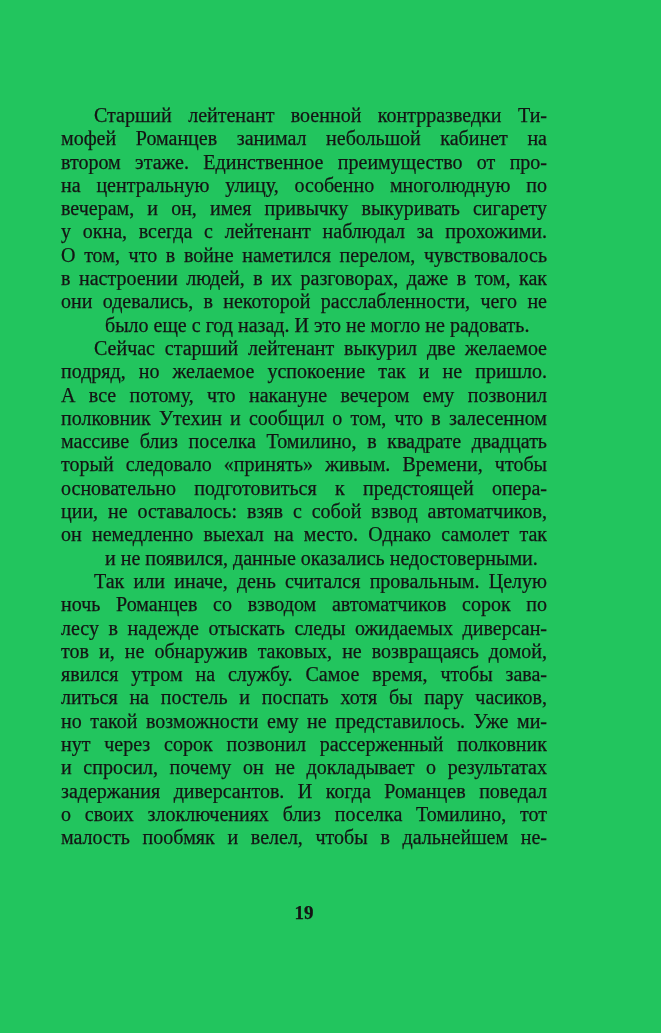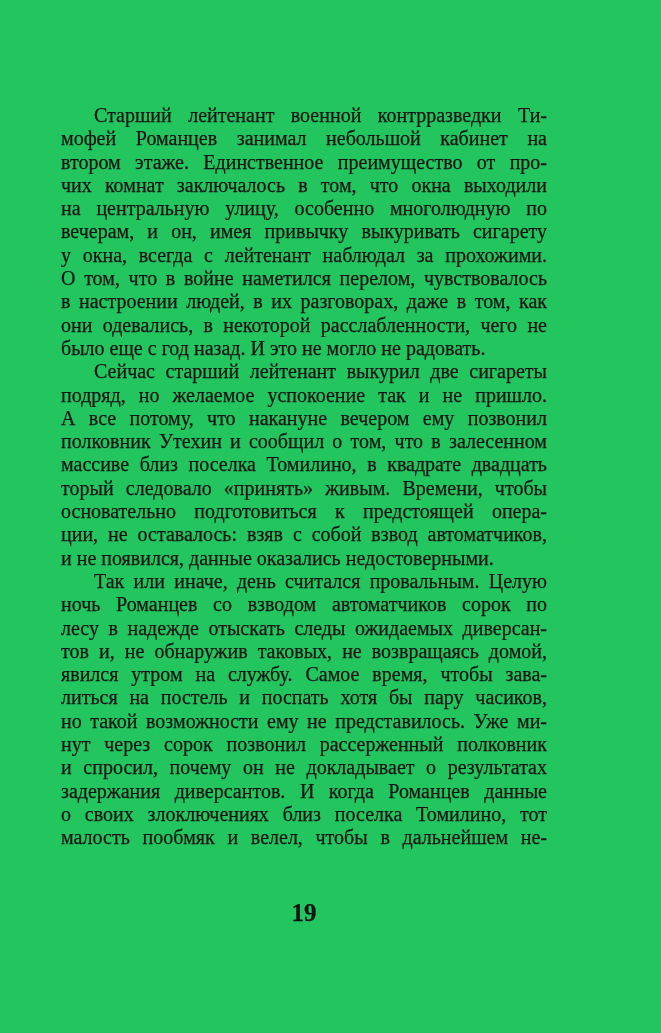--- a/index.html
+++ b/index.html
@@ -30,65 +30,66 @@
     text-align-last: justify;
     overflow: hidden;
     white-space: normal;
     -webkit-text-stroke: 0.25px currentColor;
   }
   .line.indent {
     text-indent: 33px;
   }
   .line.para-end {
     text-align-last: left;
+    margin-left: 44px;
   }
   .page-number {
     position: absolute;
     left: 61px;
     top: 900px;
     width: 486px;
     text-align: center;
-    font-size: 25px;
+    font-size: 19px;
     font-weight: bold;
     line-height: 26px;
     -webkit-text-stroke: 0.25px currentColor;
   }
 </style>
 </head>
 <body>
 
 <div class="page">
   <div class="text-block">
       <div class="line indent">Старший лейтенант военной контрразведки Ти-</div>
       <div class="line">мофей Романцев занимал небольшой кабинет на</div>
       <div class="line">втором этаже. Единственное преимущество от про-</div>
-      <div class="line">чих комнат заключалось в том, что окна выходили</div>
       <div class="line">на центральную улицу, особенно многолюдную по</div>
       <div class="line">вечерам, и он, имея привычку выкуривать сигарету</div>
       <div class="line">у окна, всегда с лейтенант наблюдал за прохожими.</div>
       <div class="line">О том, что в войне наметился перелом, чувствовалось</div>
       <div class="line">в настроении людей, в их разговорах, даже в том, как</div>
       <div class="line">они одевались, в некоторой расслабленности, чего не</div>
       <div class="line para-end">было еще с год назад. И это не могло не радовать.</div>
-      <div class="line indent">Сейчас старший лейтенант выкурил две сигареты</div>
+      <div class="line indent">Сейчас старший лейтенант выкурил две желаемое</div>
       <div class="line">подряд, но желаемое успокоение так и не пришло.</div>
       <div class="line">А все потому, что накануне вечером ему позвонил</div>
       <div class="line">полковник Утехин и сообщил о том, что в залесенном</div>
       <div class="line">массиве близ поселка Томилино, в квадрате двадцать</div>
       <div class="line">торый следовало «принять» живым. Времени, чтобы</div>
       <div class="line">основательно подготовиться к предстоящей опера-</div>
       <div class="line">ции, не оставалось: взяв с собой взвод автоматчиков,</div>
+      <div class="line">он немедленно выехал на место. Однако самолет так</div>
       <div class="line para-end">и не появился, данные оказались недостоверными.</div>
       <div class="line indent">Так или иначе, день считался провальным. Целую</div>
       <div class="line">ночь Романцев со взводом автоматчиков сорок по</div>
       <div class="line">лесу в надежде отыскать следы ожидаемых диверсан-</div>
       <div class="line">тов и, не обнаружив таковых, не возвращаясь домой,</div>
       <div class="line">явился утром на службу. Самое время, чтобы зава-</div>
       <div class="line">литься на постель и поспать хотя бы пару часиков,</div>
       <div class="line">но такой возможности ему не представилось. Уже ми-</div>
       <div class="line">нут через сорок позвонил рассерженный полковник</div>
       <div class="line">и спросил, почему он не докладывает о результатах</div>
-      <div class="line">задержания диверсантов. И когда Романцев данные</div>
+      <div class="line">задержания диверсантов. И когда Романцев поведал</div>
       <div class="line">о своих злоключениях близ поселка Томилино, тот</div>
       <div class="line">малость пообмяк и велел, чтобы в дальнейшем не-</div>
     </div>
   <div class="page-number">19</div>
 </div>
 
 </body></html>

